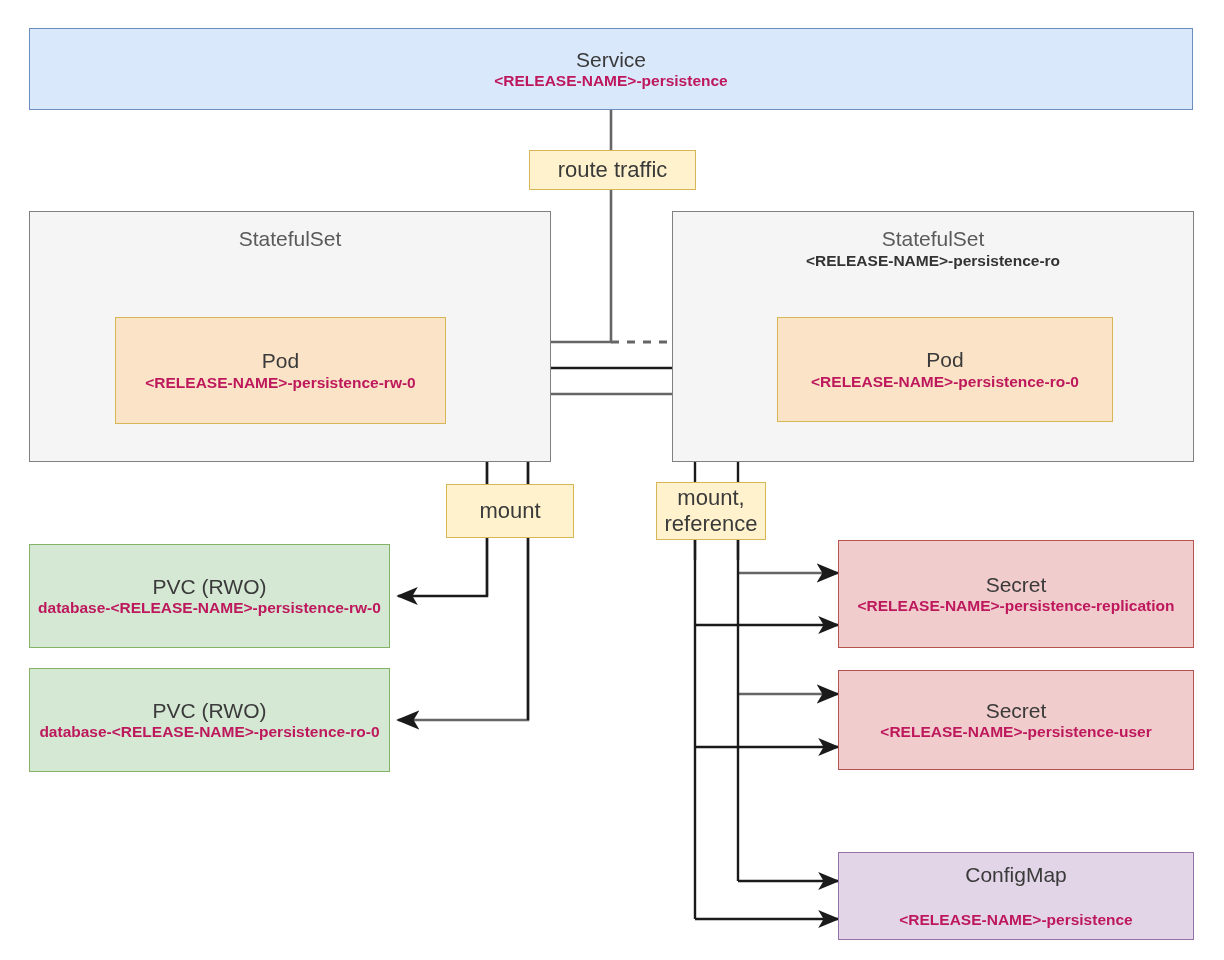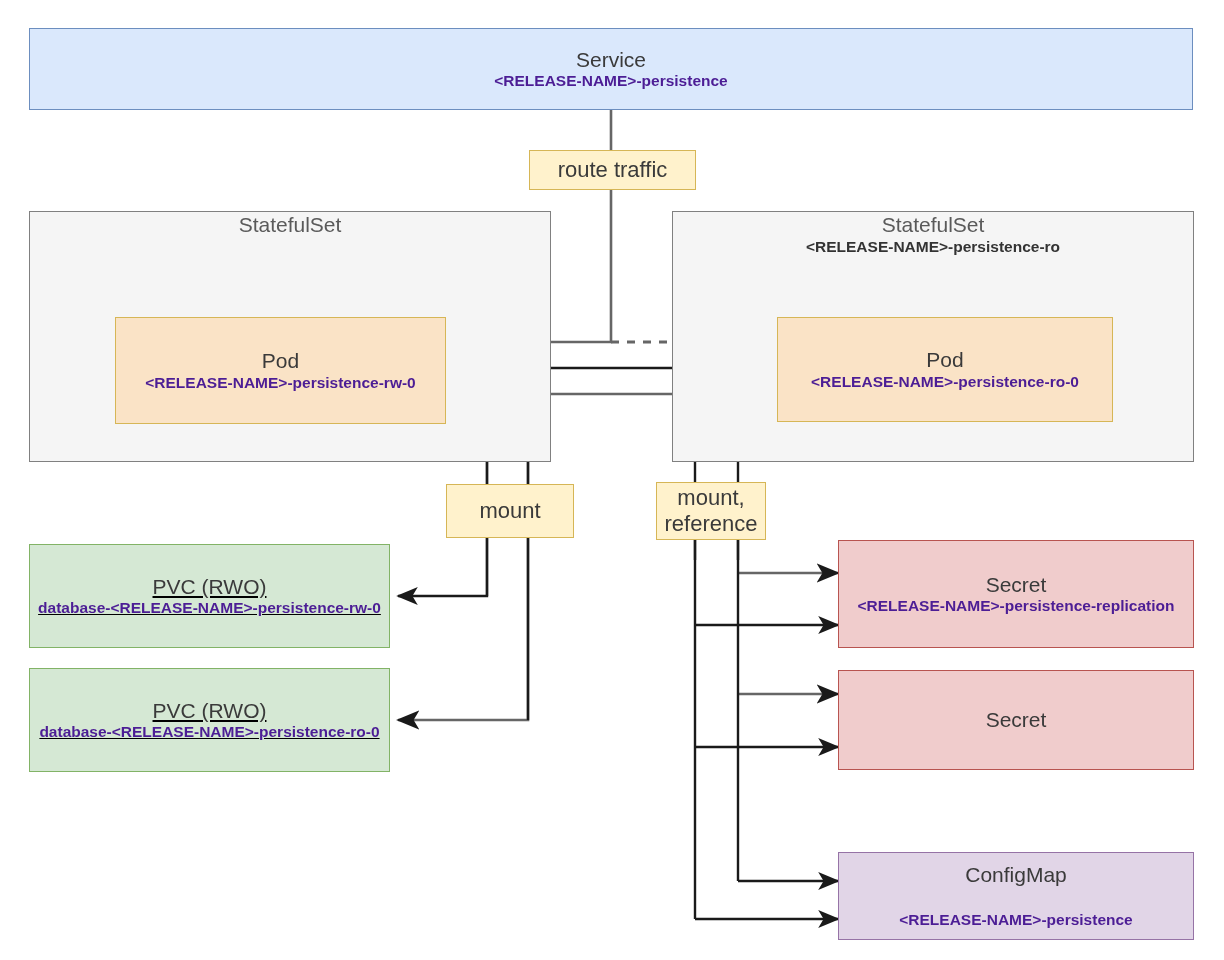--- a/index.html
+++ b/index.html
@@ -37,47 +37,47 @@
     line-height: 1.22;
   }
   .node .title {
     font-size: 21px;
     color: #3a3a3a;
     font-weight: normal;
   }
   .node .sub {
     font-size: 15.5px;
     font-weight: bold;
-    color: #4c1d95;
+    color: #be185d;
     padding: 0 8px;
     word-break: break-word;
   }
   
   .n-service {
     background: #dae8fc;
     border: 1.6px solid #6c8ebf;
   }
   
   .n-sts {
     background: #f5f5f5;
     border: 1.8px solid #808080;
     justify-content: flex-start;
+    padding-top: 14px;
   }
   .n-sts .title { color: #5a5a5a; }
   .n-sts .sub { color: #333333; }
   
   .n-pod {
     background: #fae3c6;
     border: 1.8px solid #d6b656;
   }
   
   .n-pvc {
     background: #d5e8d4;
     border: 1.6px solid #82b366;
-    text-decoration: underline;
   }
   
   .n-secret {
     background: #f0cccc;
     border: 1.6px solid #b85450;
   }
   
   .n-cm {
     background: #e1d5e7;
     border: 1.6px solid #9673a6;
@@ -180,20 +180,21 @@
     <div class="sub">database-&lt;RELEASE-NAME&gt;-persistence-ro-0</div>
   </div>
 
   <div class="node n-secret" style="left:838px; top:540px; width:356px; height:108px;">
     <div class="title">Secret</div>
     <div class="sub">&lt;RELEASE-NAME&gt;-persistence-replication</div>
   </div>
 
   <div class="node n-secret" style="left:838px; top:670px; width:356px; height:100px;">
     <div class="title">Secret</div>
+    <div class="sub">&lt;RELEASE-NAME&gt;-persistence-user</div>
   </div>
 
   <div class="node n-cm" style="left:838px; top:852px; width:356px; height:88px;gap:24px;">
     <div class="title">ConfigMap</div>
     <div class="sub">&lt;RELEASE-NAME&gt;-persistence</div>
   </div>
 
   <div class="edge-label" style="left:529px; top:150px; width:167px; height:40px;">
     <span>route traffic</span>
   </div>

